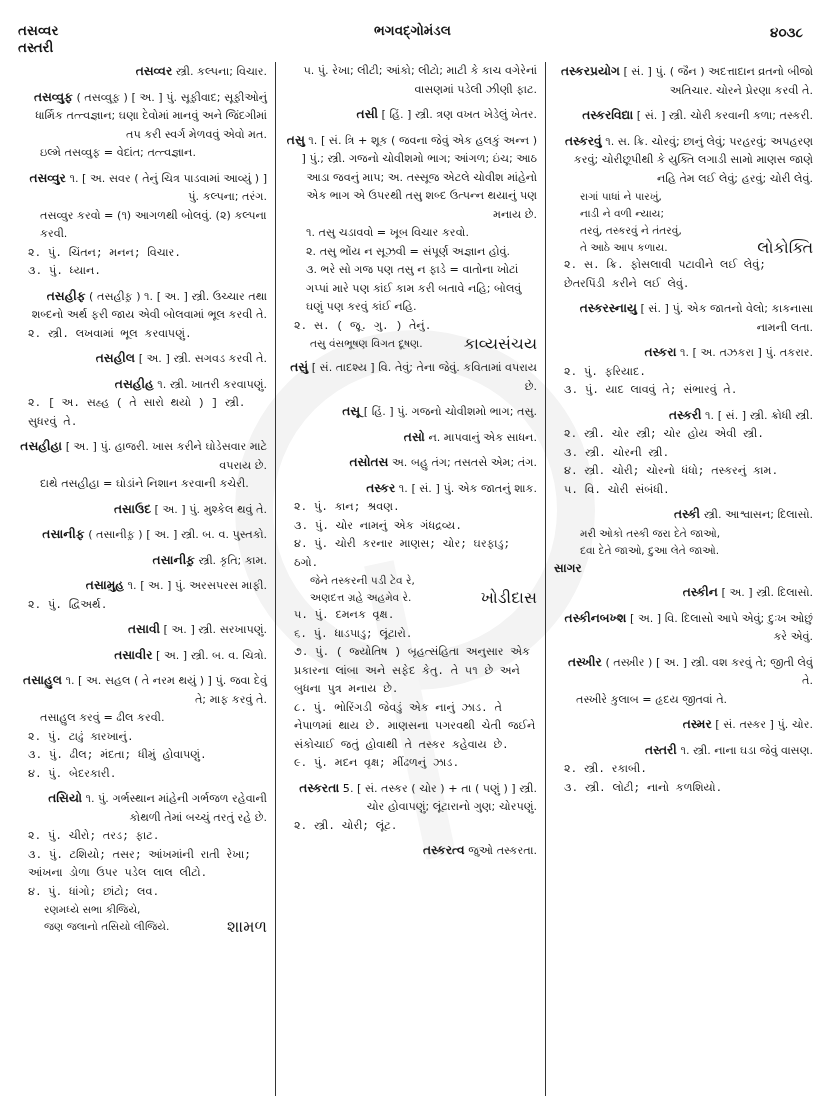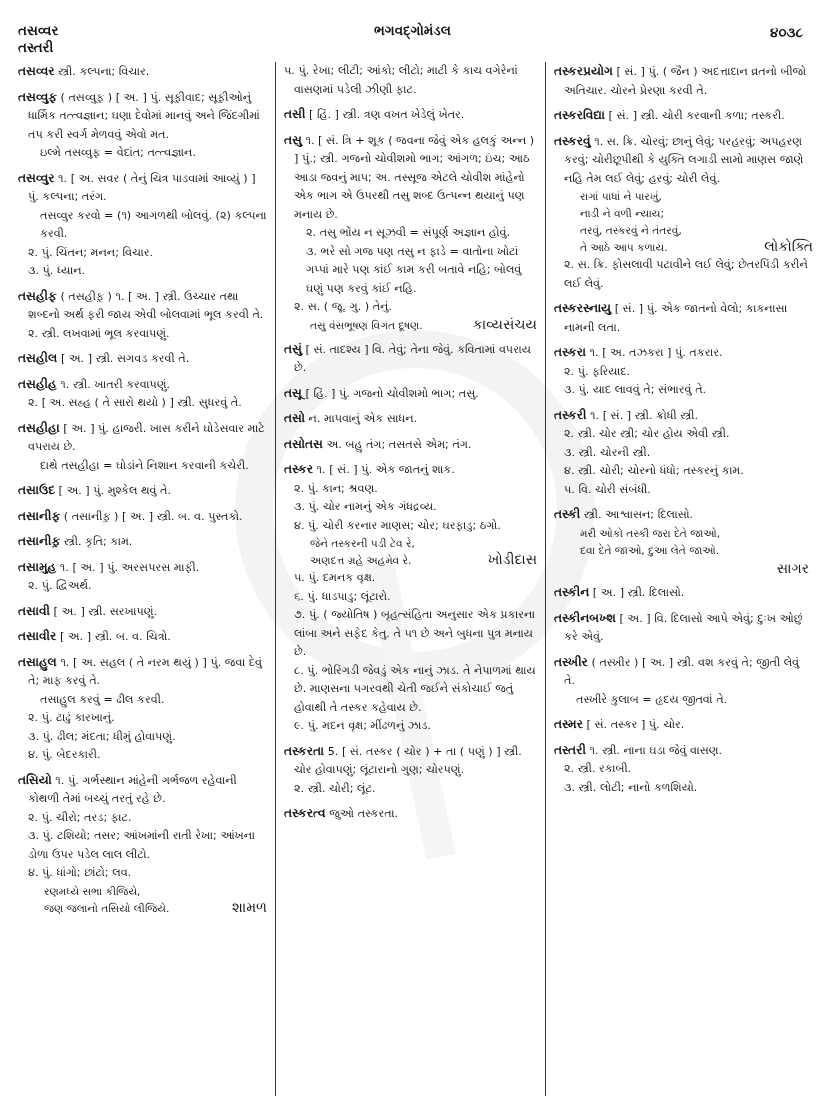--- a/index.html
+++ b/index.html
@@ -19,27 +19,27 @@
   .header { position: absolute; left: 18px; right: 18px; top: 22px; height: 34px; z-index: 1; }
   .guide { position: absolute; left: 0; top: 0; font-weight: bold; font-size: 13.5px; line-height: 17px; }
   .running-title { position: absolute; left: 0; right: 0; top: 0; text-align: center; font-weight: bold; font-size: 13.5px; }
   .page-no { position: absolute; right: 4px; top: 2px; font-weight: bold; font-size: 13.5px; margin-left: 40px; }
   .columns { position: absolute; top: 62px; left: 18px; right: 12px; bottom: 14px; display: flex; z-index: 1; }
   .col { box-sizing: border-box; padding: 0 8px; font-size: 11.2px; line-height: 18.5px; overflow: hidden; }
   .col1 { width: 258px; padding-left: 0; border-right: 1.5px solid #333; }
   .col2 { width: 270px; border-right: 1.5px solid #333; }
   .col3 { flex: 1; padding-right: 0; }
   .entry { margin: 0 0 6px 0; }
-  .line { padding-left: 10px; text-indent: -10px; }
+  .line { padding-left: 10px; text-indent: -10px; text-align: right; }
   .hw { font-weight: bold; font-size: 12.2px; }
-  .sub { padding-left: 10px; }
+  .sub { padding-left: 10px; font-family: Liberation Mono, monospace; }
   .idiom { padding-left: 22px; }
   .verse { padding-left: 26px; font-size: 10.6px; line-height: 17px; }
-  .cite { float: right; font-size: 14px; font-family: Liberation Mono, monospace; }
-  .cite-line { text-align: right; font-size: 14px; font-weight: normal; padding-right: 4px; }
+  .cite { float: right; font-size: 16px; }
+  .cite-line { font-size: 12px; font-weight: bold; padding-right: 4px; }
 </style>
 </head>
 <body>
 
 <div class="watermark"></div>
 <div class="watermark2"></div>
 
 <div class="header">
   <div class="guide">
     <div>તસવ્વર</div>
@@ -116,20 +116,21 @@
     </div>
   <div class="col col2">
       <div class="entry">
         <div class="line"><span>૫. પું. રેખા; લીટી; આંકો; લીટો; માટી કે કાચ વગેરેનાં વાસણમાં પડેલી ઝીણી ફાટ.</span></div>
       </div>
       <div class="entry">
         <div class="line"><span class="hw">તસી</span> <span>[ હિં. ] સ્ત્રી. ત્રણ વખત ખેડેલું ખેતર.</span></div>
       </div>
       <div class="entry">
         <div class="line"><span class="hw">તસુ</span> <span>૧. [ સં. ત્રિ + શૂક ( જવના જેવું એક હલકું અન્ન ) ] પું.; સ્ત્રી. ગજનો ચોવીશમો ભાગ; આંગળ; ઇંચ; આઠ આડા જવનું માપ; અ. તસ્સૂજ એટલે ચોવીશ માંહેનો એક ભાગ એ ઉપરથી તસુ શબ્દ ઉત્પન્ન થયાનું પણ મનાય છે.</span></div>
+        <div class="idiom">૧. તસુ ચડાવવો = ખૂબ વિચાર કરવો.</div>
         <div class="idiom">૨. તસુ ભોંય ન સૂઝવી = સંપૂર્ણ અજ્ઞાન હોવું.</div>
         <div class="idiom">૩. ભરે સો ગજ પણ તસુ ન ફાડે = વાતોના ખોટાં ગપ્પાં મારે પણ કાંઈ કામ કરી બતાવે નહિ; બોલવું ઘણું પણ કરવું કાંઈ નહિ.</div>
         <div class="sub">૨. સ. ( જૂ. ગુ. ) તેનું.</div>
         <div class="verse">તસુ વંસભૂષણ વિગત દૂષણ.<span class="cite">કાવ્યસંચય</span></div>
       </div>
       <div class="entry">
         <div class="line"><span class="hw">તસું</span> <span>[ સં. તાદશ્ય ] વિ. તેવું; તેના જેવું. કવિતામાં વપરાય છે.</span></div>
       </div>
       <div class="entry">
         <div class="line"><span class="hw">તસૂ</span> <span>[ હિં. ] પું. ગજનો ચોવીશમો ભાગ; તસુ.</span></div>

